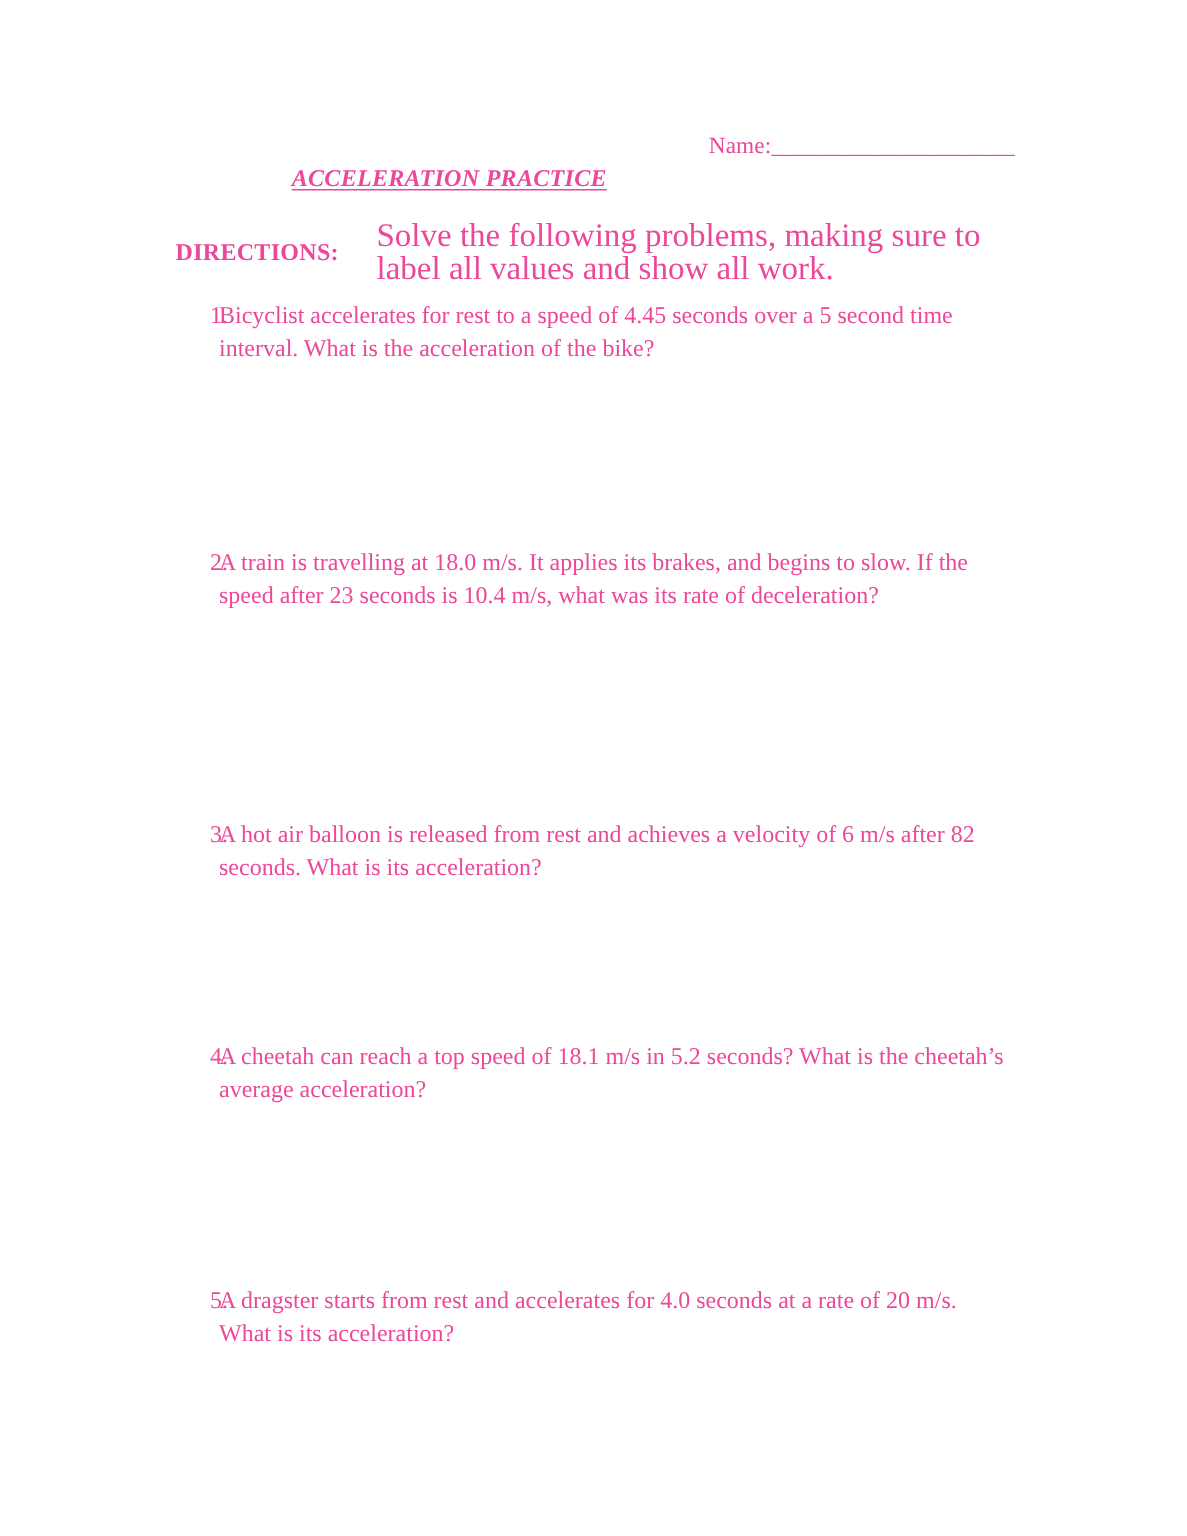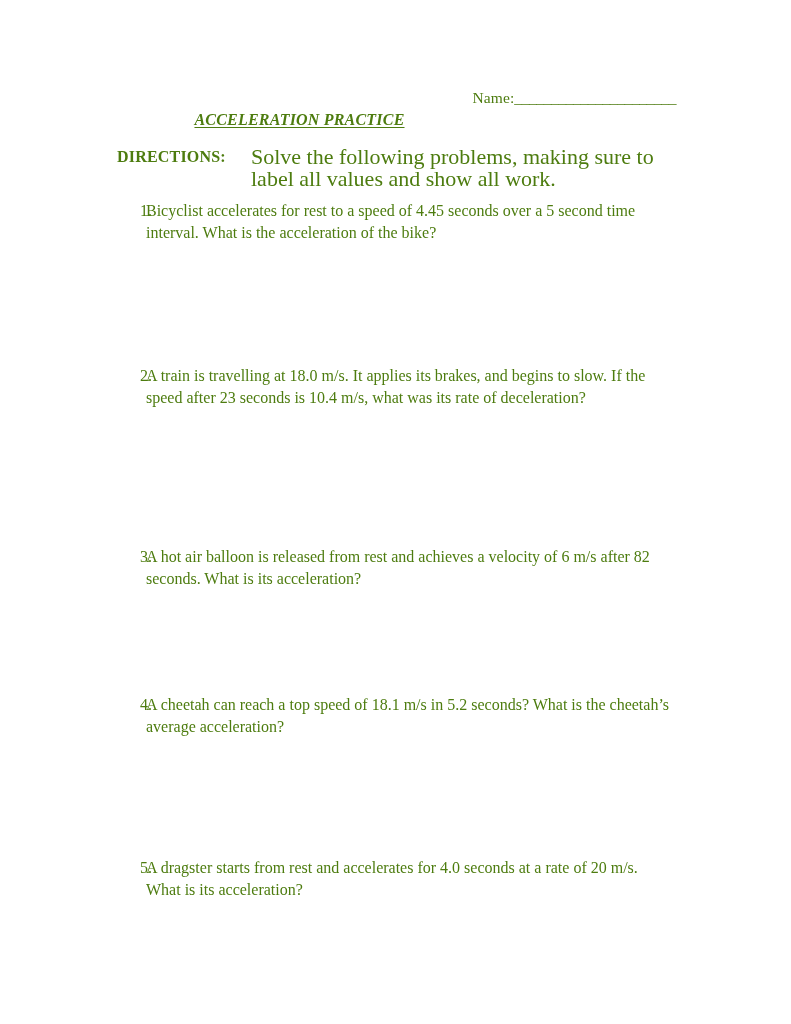--- a/index.html
+++ b/index.html
@@ -6,21 +6,21 @@
     margin: 0;
     padding: 0;
     background: #ffffff;
   }
   .page {
     position: relative;
     width: 769px;
     height: 1024px;
     background: #ffffff;
     font-family: "Liberation Serif", serif;
-    color: #4d7c0f;
+    color: #ec4899;
     overflow: hidden;
   }
 
   
   .name-line {
     position: absolute;
     top: 88px;
     left: 0;
     width: 676px;
     text-align: right;
@@ -52,21 +52,21 @@
 
   
   .directions {
     position: absolute;
     top: 146px;
     left: 117px;
     width: 560px;
   }
   .directions-label {
     position: absolute;
-    top: 0;
+    top: 12px;
     left: 0;
     font-size: 16px;
     font-weight: bold;
     line-height: 22px;
     letter-spacing: 0.2px;
   }
   .directions-body {
     position: absolute;
     top: 0;
     left: 134px;

